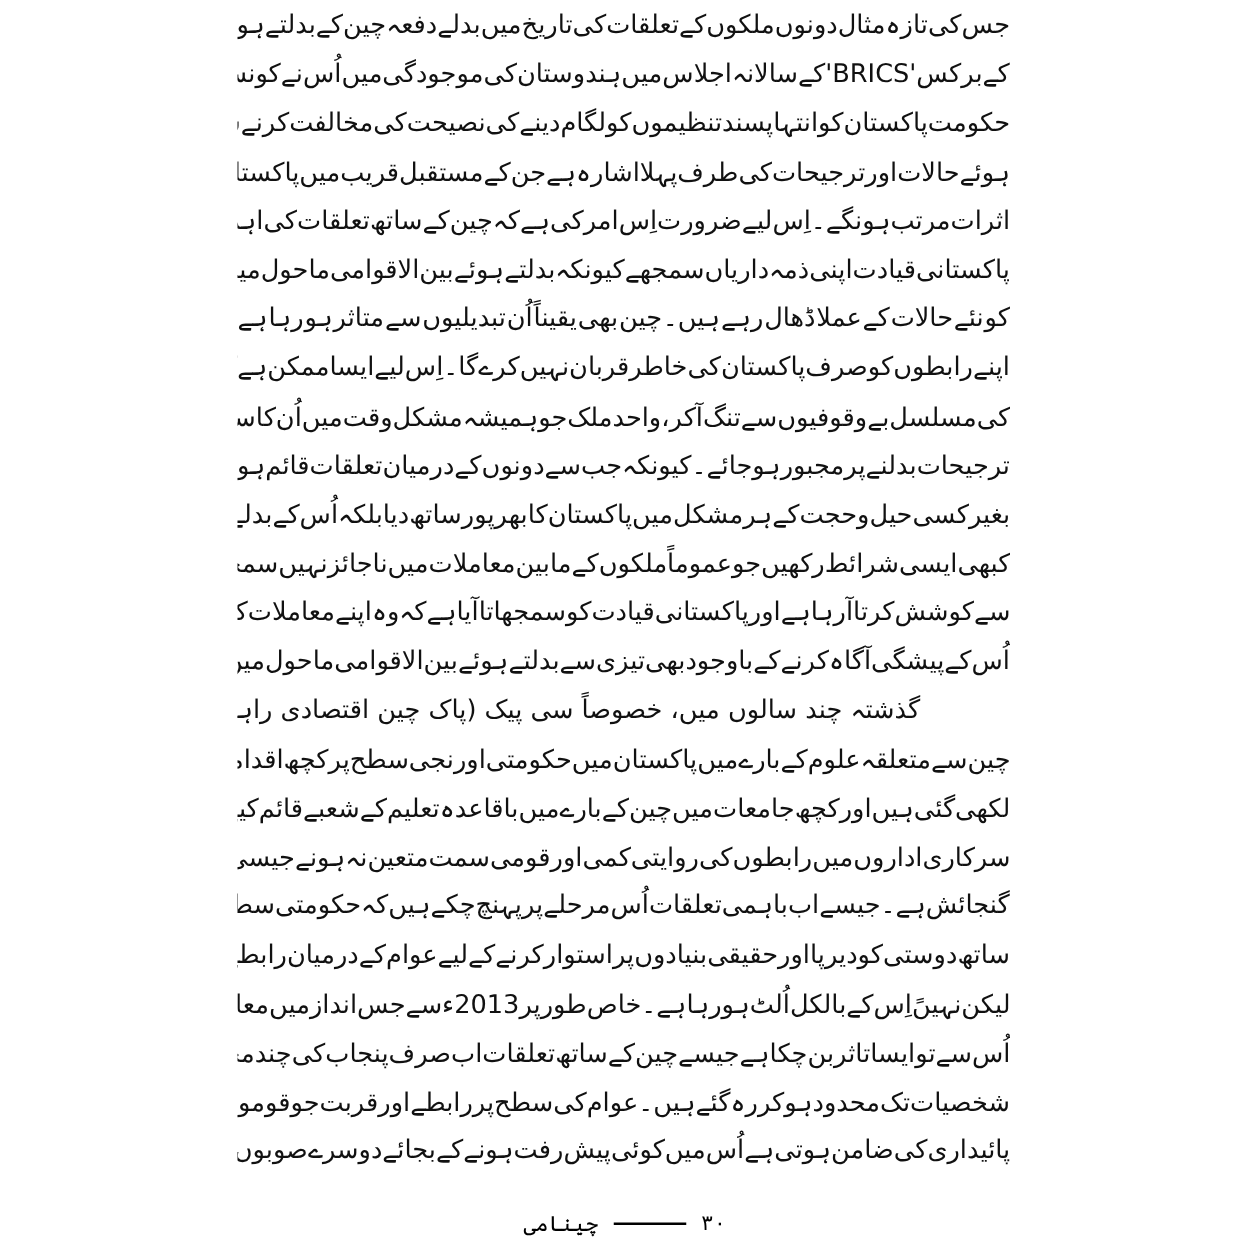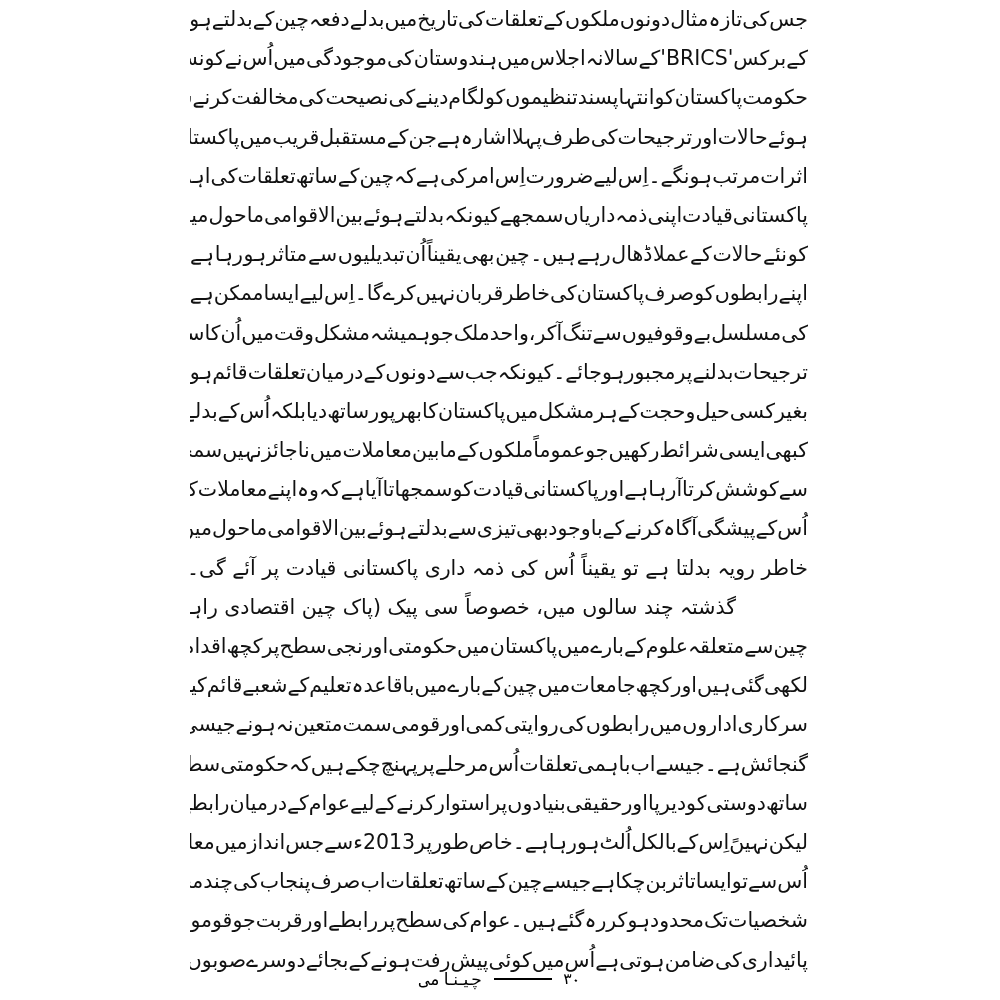--- a/index.html
+++ b/index.html
@@ -84,34 +84,34 @@
     top: 958px;
     height: 42px;
     display: flex;
     flex-direction: row-reverse;
     align-items: center;
     justify-content: center;
     gap: 12px;
     direction: rtl;
   }
   #footer-title {
-    font-family: Liberation Mono, monospace;
+    font-family: Liberation Serif, serif;
     font-size: 17px;
     color: #000000;
     white-space: nowrap;
   }
   #footer-rule {
     width: 58px;
     height: 2px;
     background: #000000;
     flex: 0 0 auto;
   }
   #footer-page {
-    font-family: Liberation Serif, serif;
-    font-size: 14px;
+    font-family: Liberation Mono, monospace;
+    font-size: 17px;
     color: #000000;
     white-space: nowrap;
   }
 </style>
 </head>
 <body>
 
 <div id="page">
 
   <div id="text-block">
@@ -360,21 +360,20 @@
         <span class="seg">بھی</span>
         <span class="seg">تیزی</span>
         <span class="seg">سے</span>
         <span class="seg">بدلتے</span>
         <span class="seg">ہوئے</span>
         <span class="seg">بین</span>
         <span class="seg">الاقوامی</span>
         <span class="seg">ماحول</span>
         <span class="seg">میں</span>
       </div>
-      <div class="line ragged"><span class="seg">خاطر رویہ بدلتا ہے تو یقیناً اُس کی ذمہ داری پاکستانی قیادت پر آئے گی۔</span></div>
       <div class="line indent">
         <span class="seg">گذشتہ چند سالوں میں، خصوصاً سی پیک (پاک چین اقتصادی راہداری) کے اعلان کے بعد سے</span>
       </div>
       <div class="line">
         <span class="seg">چین</span>
         <span class="seg">سے</span>
         <span class="seg">متعلقہ</span>
         <span class="seg">علوم</span>
         <span class="seg">کے</span>
         <span class="seg">بارے</span>

